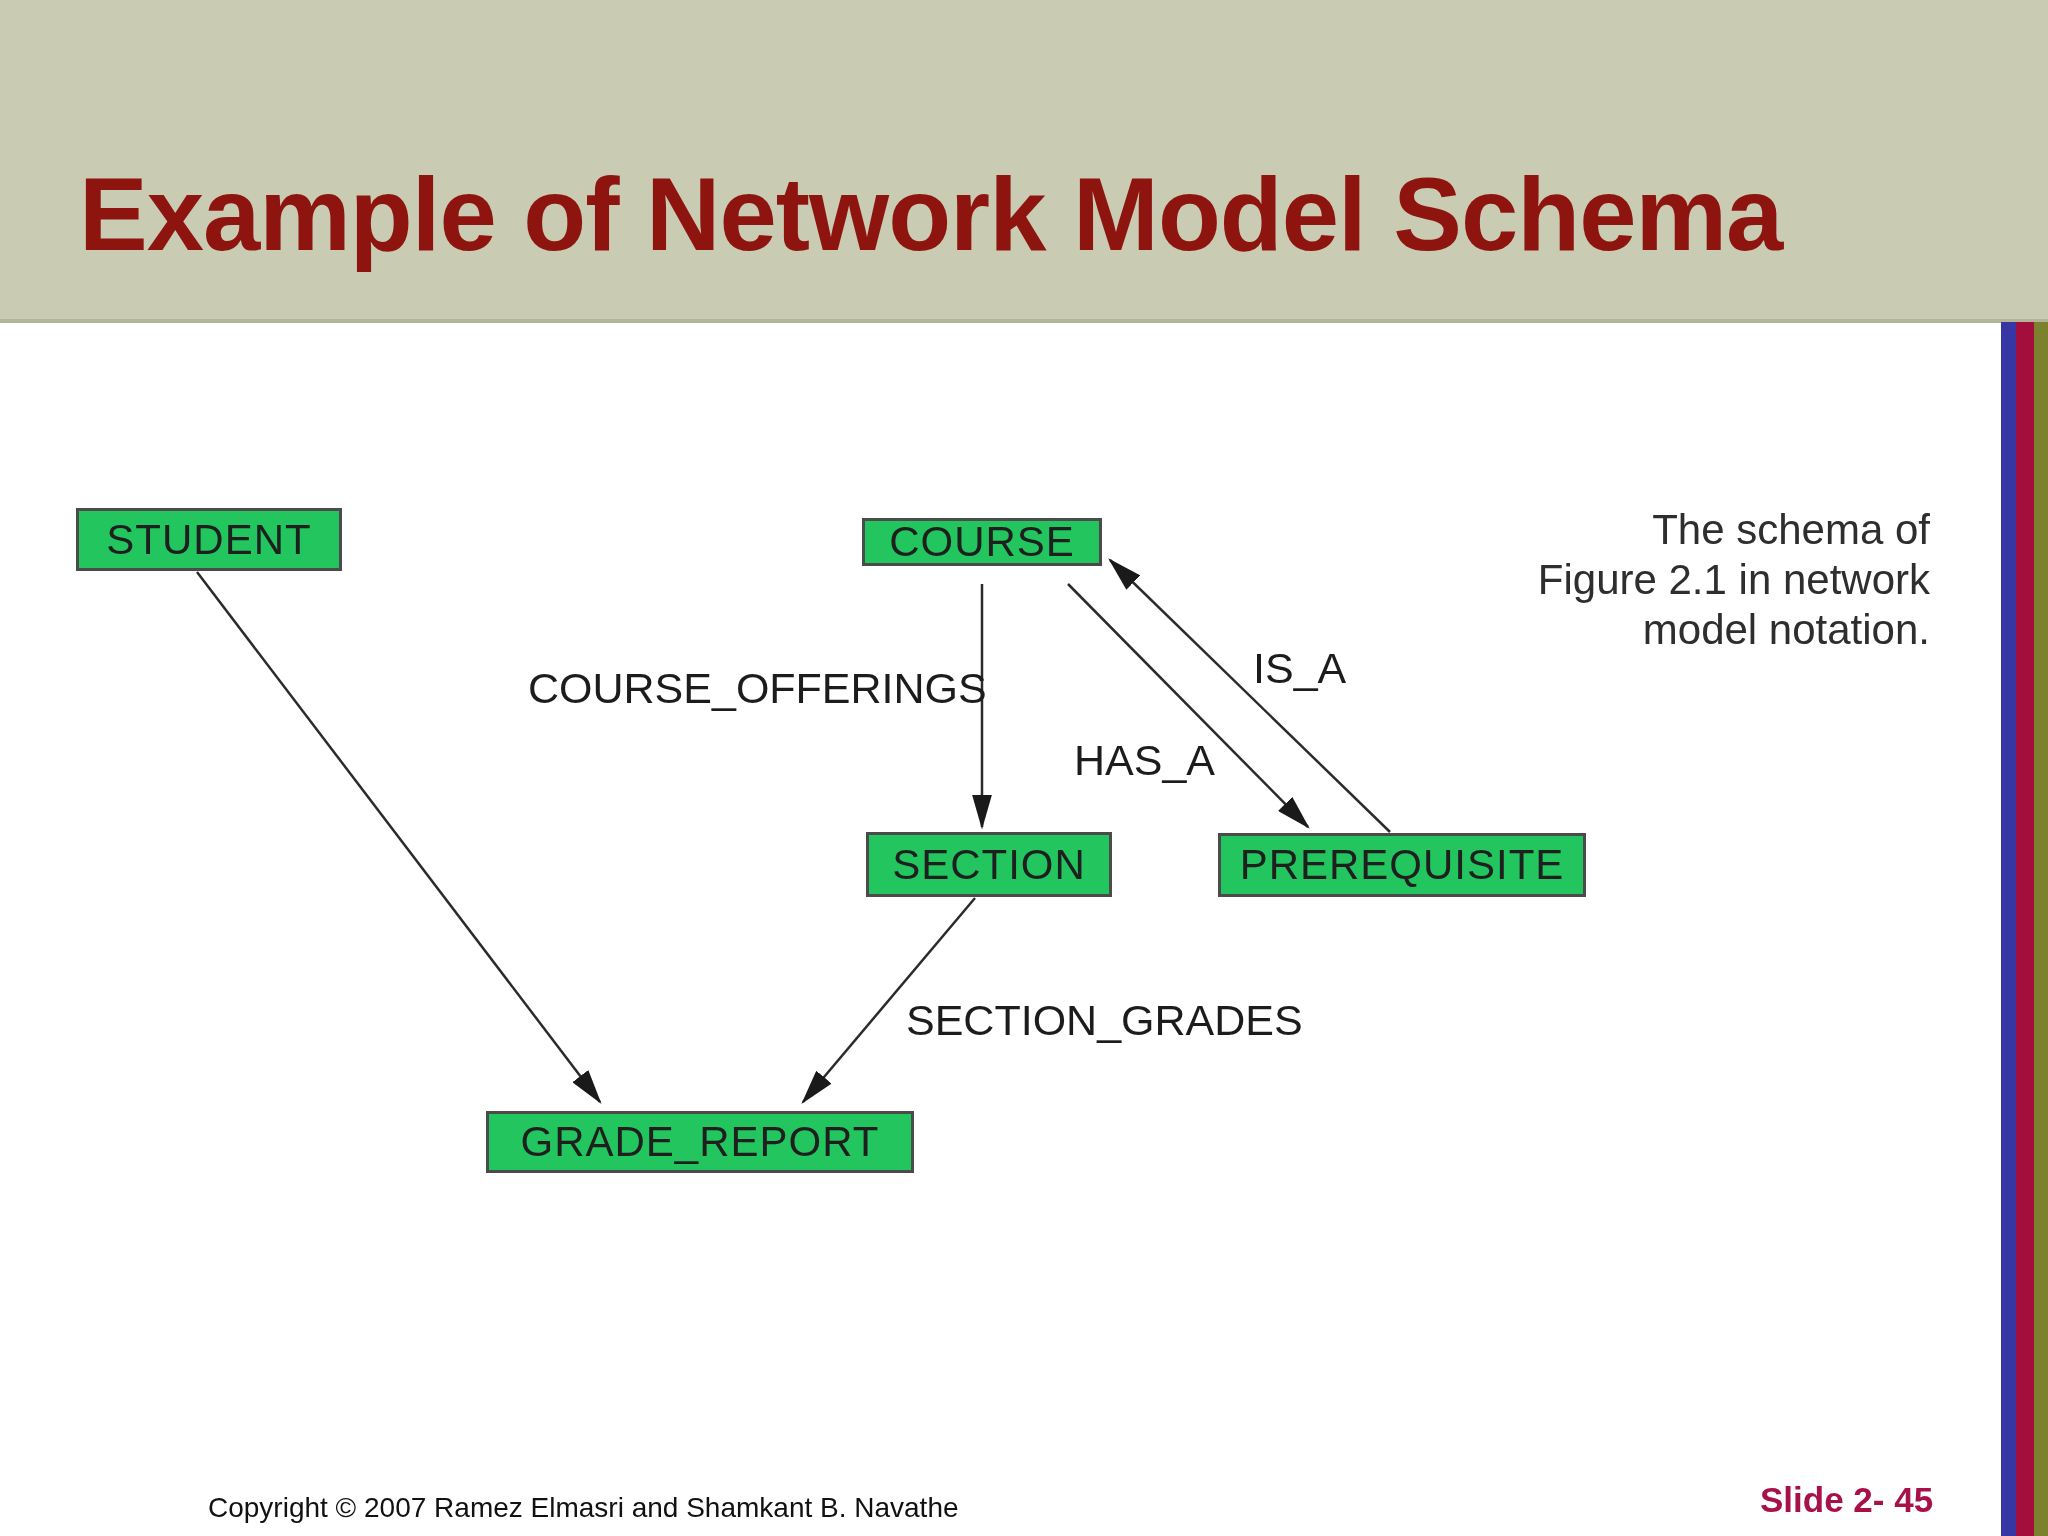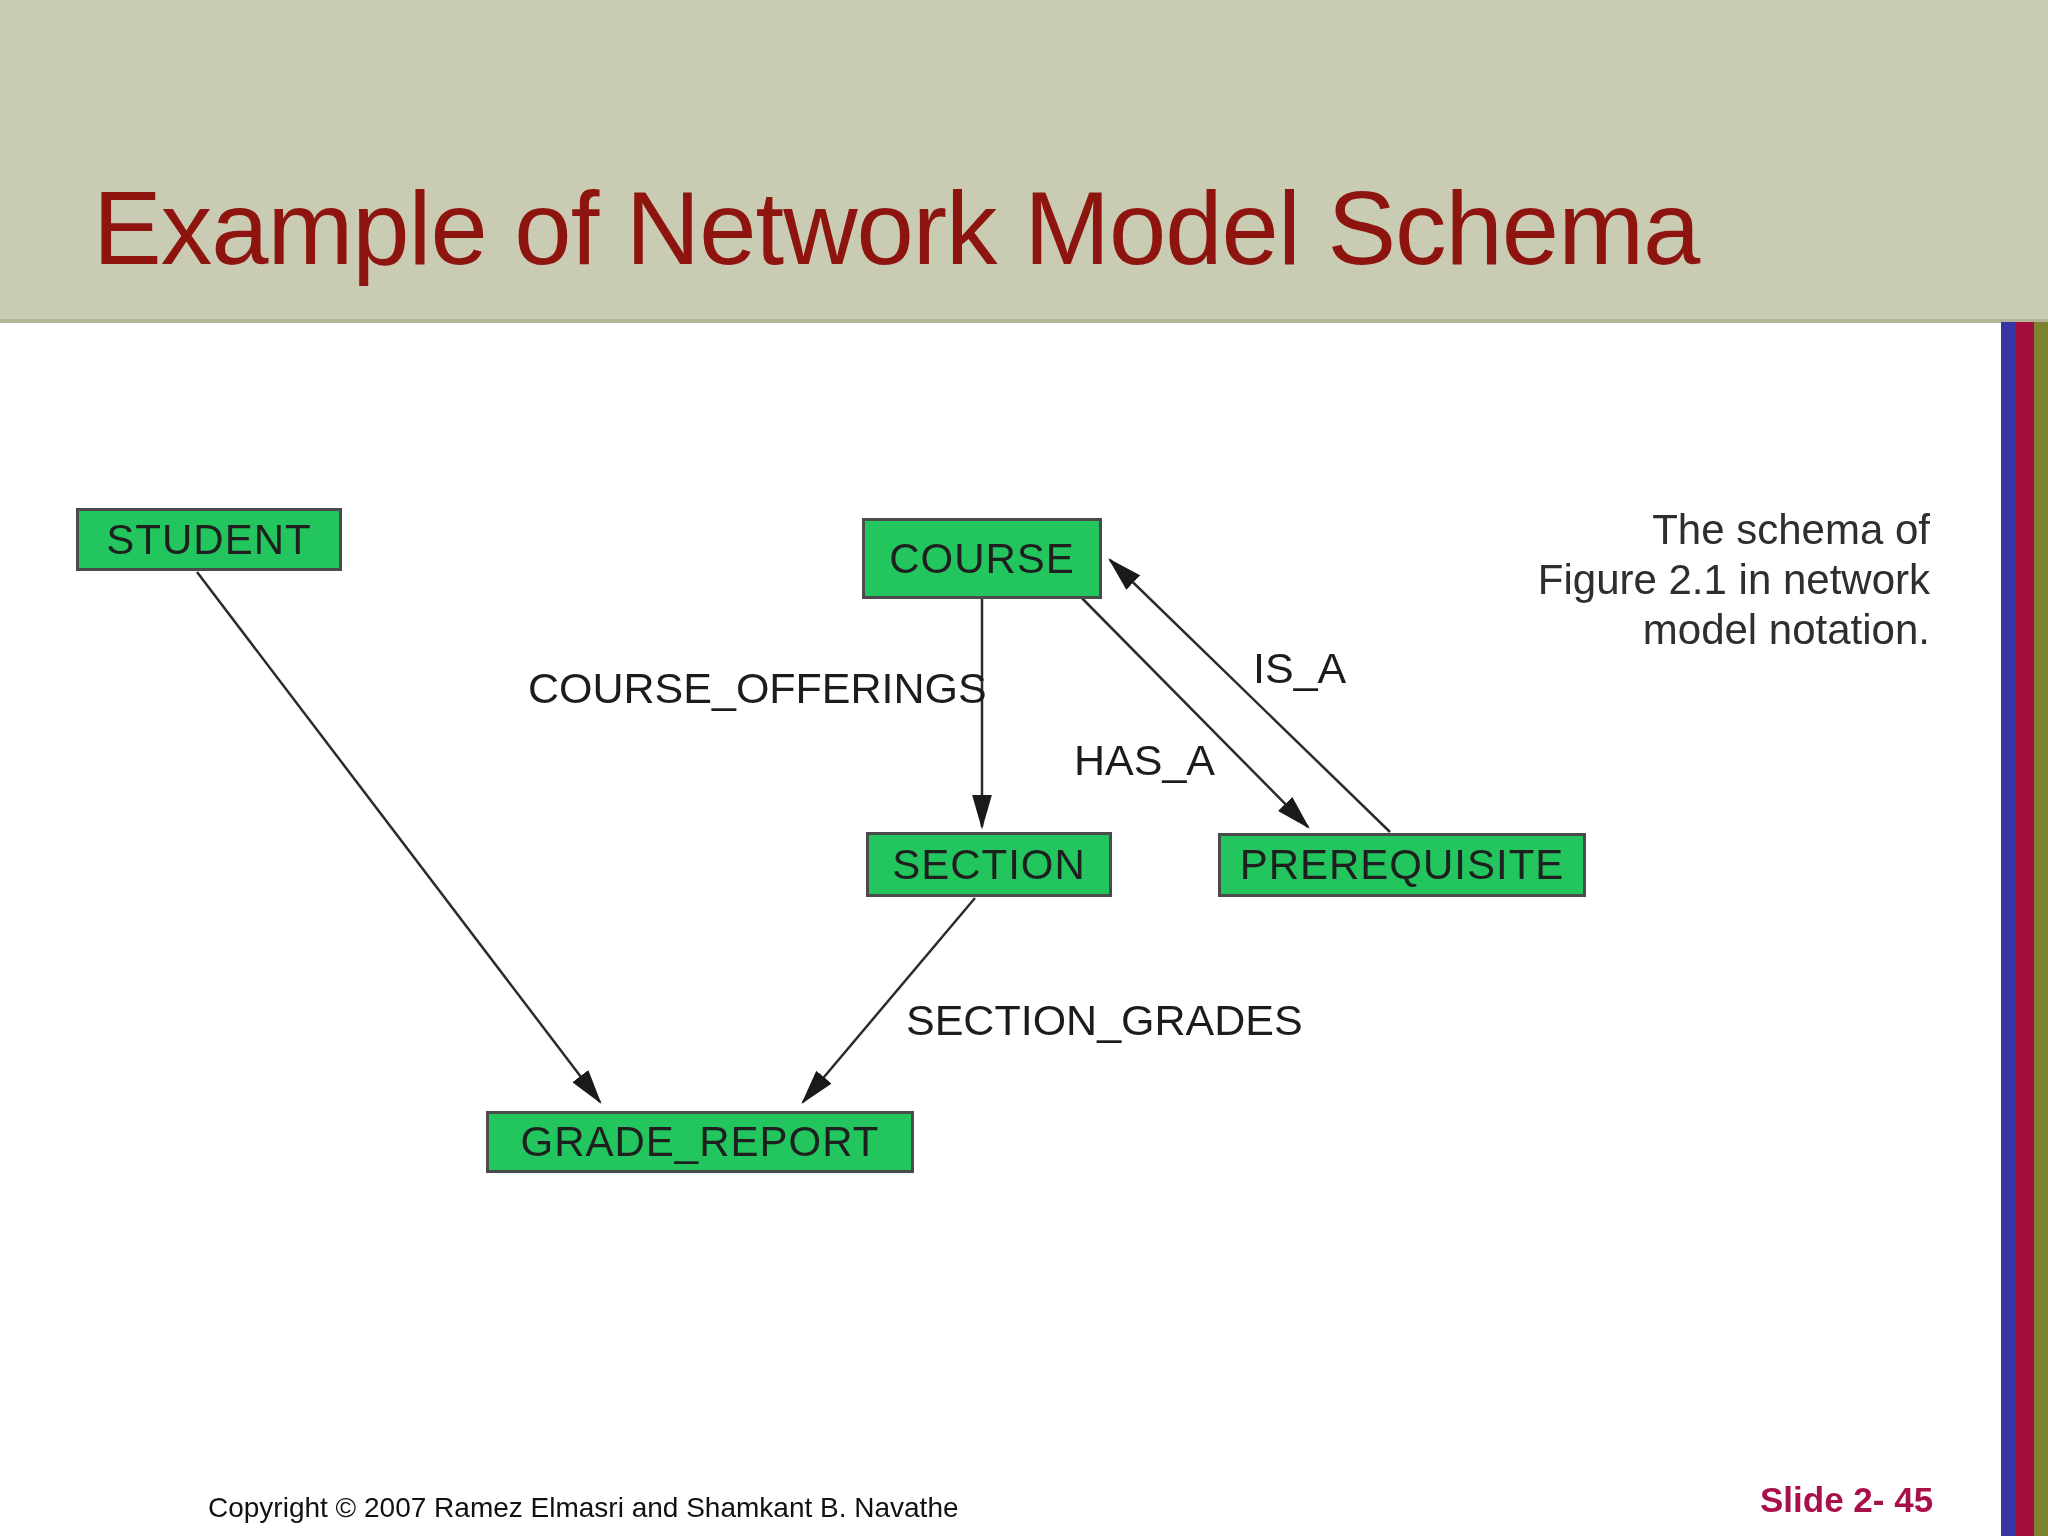--- a/index.html
+++ b/index.html
@@ -25,21 +25,21 @@
   .stripe-olive{left:2034px;width:14px;background:#7b812d;}
   
   .diagram-layer{position:absolute;left:0;top:0;width:2048px;height:1536px;}
   .connectors{position:absolute;left:0;top:0;pointer-events:none;}
   .node{
     position:absolute;display:flex;align-items:center;justify-content:center;
     background:#22c55e;border:3px solid #4b4b4b;box-sizing:border-box;
     font-size:42px;color:#1f1f1f;letter-spacing:1px;white-space:nowrap;
   }
   .node-student{left:76px;top:508px;width:266px;height:63px;}
-  .node-course{left:862px;top:518px;width:240px;height:81px;}
+  .node-course{left:862px;top:518px;width:240px;height:48px;}
   .node-section{left:866px;top:832px;width:246px;height:65px;}
   .node-prerequisite{left:1218px;top:833px;width:368px;height:64px;justify-content:center;}
   .node-grade-report{left:486px;top:1111px;width:428px;height:62px;}
   .edge-label{
     position:absolute;font-size:43px;color:#1c1c1c;white-space:nowrap;
   }
   .lbl-course-offerings{left:528px;top:664px;}
   .lbl-student-grades{left:408px;top:794px;}
   .lbl-is-a{left:1253px;top:644px;}
   .lbl-has-a{left:1074px;top:736px;}
@@ -57,21 +57,21 @@
   }
   .slide-number{
     position:absolute;left:1760px;top:1480px;
     font-size:35px;font-weight:bold;color:#a8104a;white-space:nowrap;
   }
 </style>
 </head>
 <body>
 
 <div class="header-band"></div>
-<h1 class="slide-title" style="margin:14px;font-weight:normal;">Example of Network Model Schema</h1>
+<h1 class="slide-title" style="margin:0;font-weight:bold;">Example of Network Model Schema</h1>
 
 <div class="stripe stripe-blue"></div>
 <div class="stripe stripe-crimson"></div>
 <div class="stripe stripe-olive"></div>
 
 <div class="diagram-layer">
 
   <svg class="connectors" width="2048" height="1536" viewBox="0 0 2048 1536" xmlns="http://www.w3.org/2000/svg">
     <defs>
       <marker id="arrow" viewBox="0 0 14 8" refX="13" refY="4" markerWidth="14" markerHeight="8" orient="auto" markerUnits="strokeWidth">

